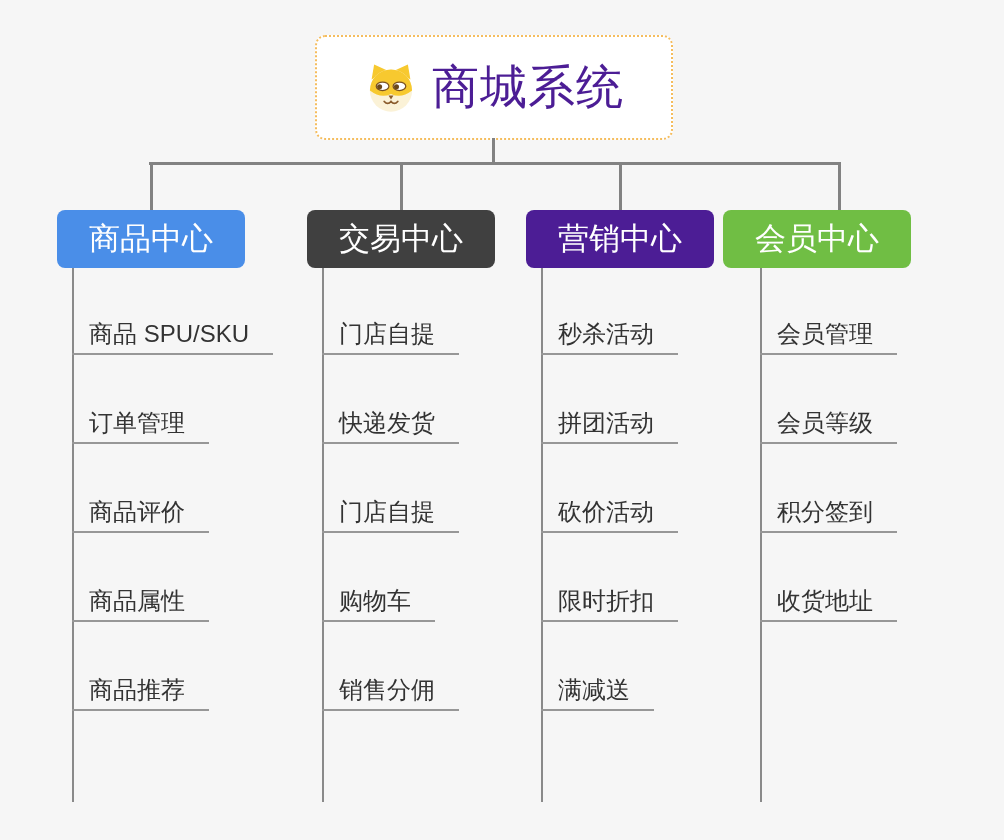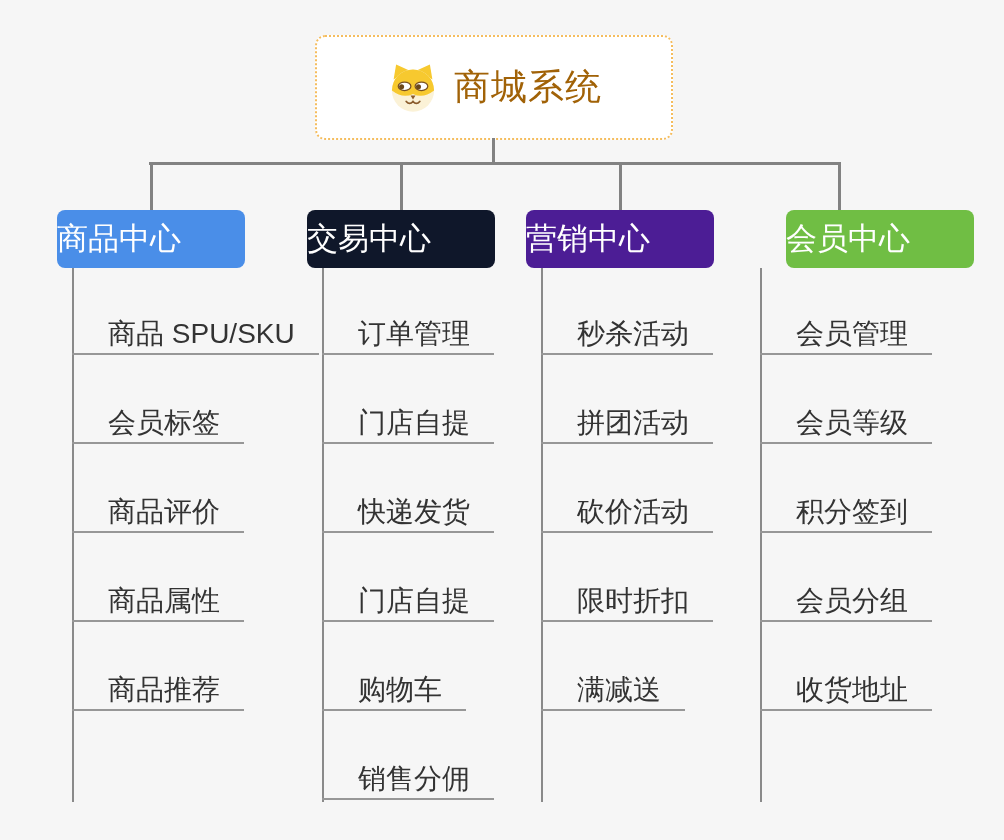--- a/index.html
+++ b/index.html
@@ -17,58 +17,58 @@
     width: 358px; height: 105px;
     background: #ffffff;
     border: 2px dotted #f5bd5e;
     border-radius: 10px;
     box-sizing: border-box;
     display: flex; align-items: center; justify-content: center;
     gap: 14px;
     cursor: default;
   }
   .root-title {
-    font-size: 36px;
-    color: #a16207;
+    font-size: 47px;
+    color: #4c1d95;
     letter-spacing: 1px;
     white-space: nowrap;
   }
 
   
   .conn { position: absolute; background: #828282; }
 
   
   .branch-box {
     position: absolute; top: 210px;
     width: 188px; height: 58px;
     border-radius: 8px;
     color: #ffffff;
     font-size: 31px;
-    display: flex; align-items: center; justify-content: flex-start;
+    display: flex; align-items: center; justify-content: center;
     white-space: nowrap;
   }
 
   
   .col-line {
     position: absolute; top: 268px;
     width: 2px; height: 534px;
     background: #8a8a8a;
   }
 
   
   .topic-list {
     position: absolute; top: 268px;
     margin: 0; padding: 0; list-style: none;
   }
   .topic-item {
     width: max-content;
     margin-top: 55px;
-    padding: 0 24px 6px 36px;
+    padding: 0 24px 6px 17px;
     border-bottom: 2px solid #979797;
-    font-size: 28px;
+    font-size: 24px;
     line-height: 26px;
     color: #333333;
     white-space: nowrap;
   }
   .topic-item:first-child { margin-top: 53px; }
 </style>
 </head>
 <body>
 
 <div id="canvas">
@@ -95,57 +95,55 @@
   <div class="conn" style="left:149px; top:162px; width:690px; height:3px;"></div>
 
   <div id="branches">
       <div class="conn" style="left: 149.5px; top: 162px; width: 3px; height: 48px;"></div>
       <div class="branch-box" style="left: 57px; background: rgb(74, 142, 232);">
         <span>商品中心</span>
       </div>
       <div class="col-line" style="left: 72px;"></div>
       <ul class="topic-list" style="left: 72px;">
         <li class="topic-item">商品 SPU/SKU</li>
-        <li class="topic-item">会员标签</li>
+        <li class="topic-item">订单管理</li>
         <li class="topic-item">商品评价</li>
         <li class="topic-item">商品属性</li>
         <li class="topic-item">商品推荐</li>
       </ul>
       <div class="conn" style="left: 399.5px; top: 162px; width: 3px; height: 48px;"></div>
-      <div class="branch-box" style="left: 307px; background: #0f172a;">
+      <div class="branch-box" style="left: 307px; background: #404040;">
         <span>交易中心</span>
       </div>
       <div class="col-line" style="left: 322px;"></div>
       <ul class="topic-list" style="left: 322px;">
-        <li class="topic-item">订单管理</li>
         <li class="topic-item">门店自提</li>
         <li class="topic-item">快递发货</li>
         <li class="topic-item">门店自提</li>
         <li class="topic-item">购物车</li>
         <li class="topic-item">销售分佣</li>
       </ul>
       <div class="conn" style="left: 618.5px; top: 162px; width: 3px; height: 48px;"></div>
       <div class="branch-box" style="left: 526px; background: #4c1d95;">
         <span>营销中心</span>
       </div>
       <div class="col-line" style="left: 541px;"></div>
       <ul class="topic-list" style="left: 541px;">
         <li class="topic-item">秒杀活动</li>
         <li class="topic-item">拼团活动</li>
         <li class="topic-item">砍价活动</li>
         <li class="topic-item">限时折扣</li>
         <li class="topic-item">满减送</li>
       </ul>
       <div class="conn" style="left: 837.5px; top: 162px; width: 3px; height: 48px;"></div>
-      <div class="branch-box" style="left: 786px; background: rgb(112, 190, 68);">
+      <div class="branch-box" style="left: 723px; background: rgb(112, 190, 68);">
         <span>会员中心</span>
       </div>
       <div class="col-line" style="left: 760px;"></div>
       <ul class="topic-list" style="left: 760px;">
         <li class="topic-item">会员管理</li>
         <li class="topic-item">会员等级</li>
         <li class="topic-item">积分签到</li>
-        <li class="topic-item">会员分组</li>
         <li class="topic-item">收货地址</li>
       </ul>
     </div>
 
 </div>
 
 </body></html>

